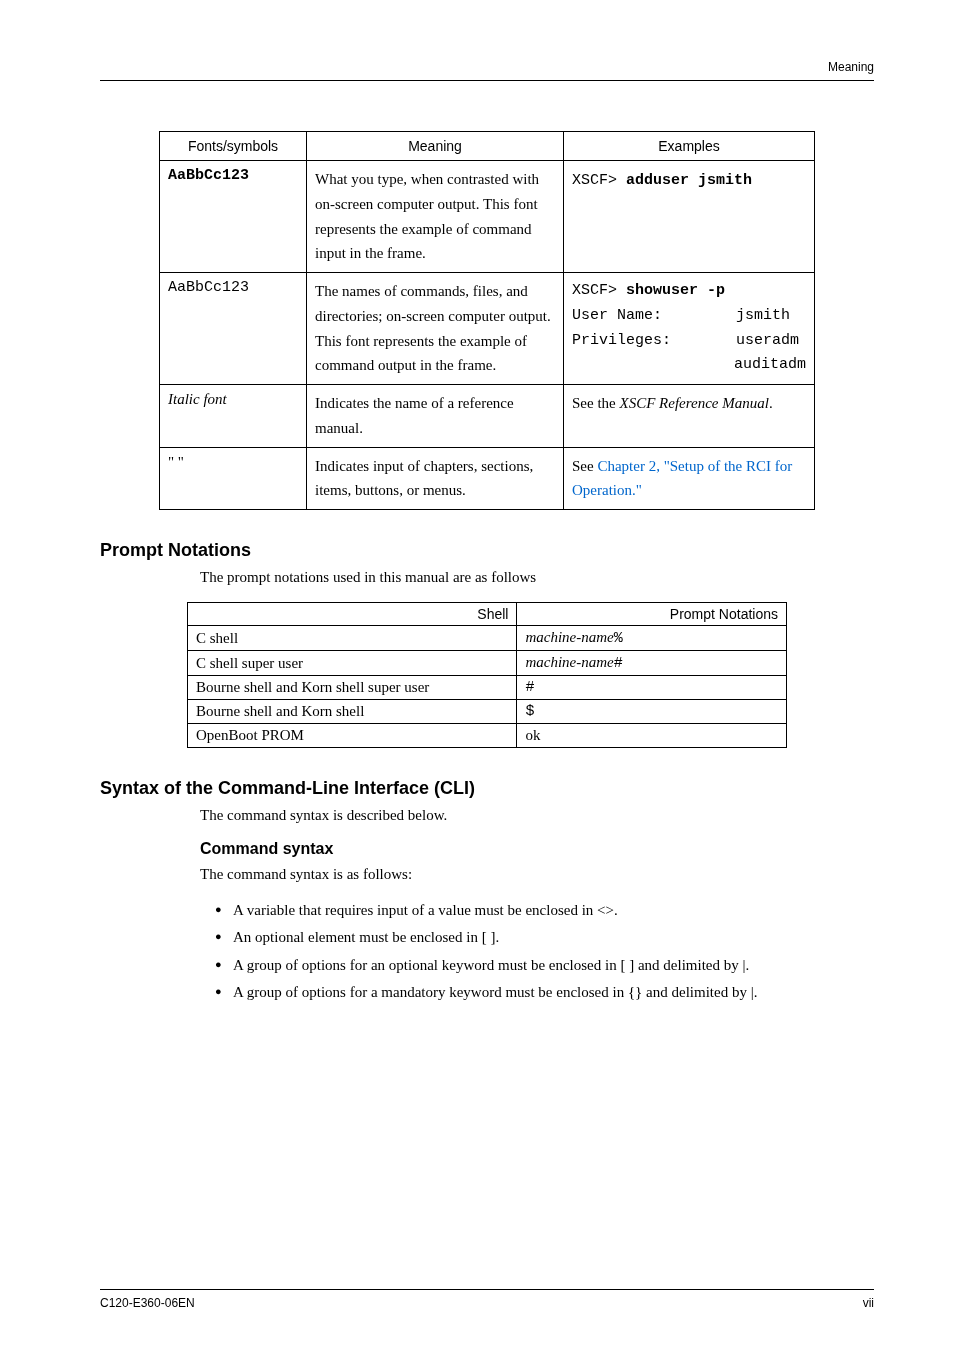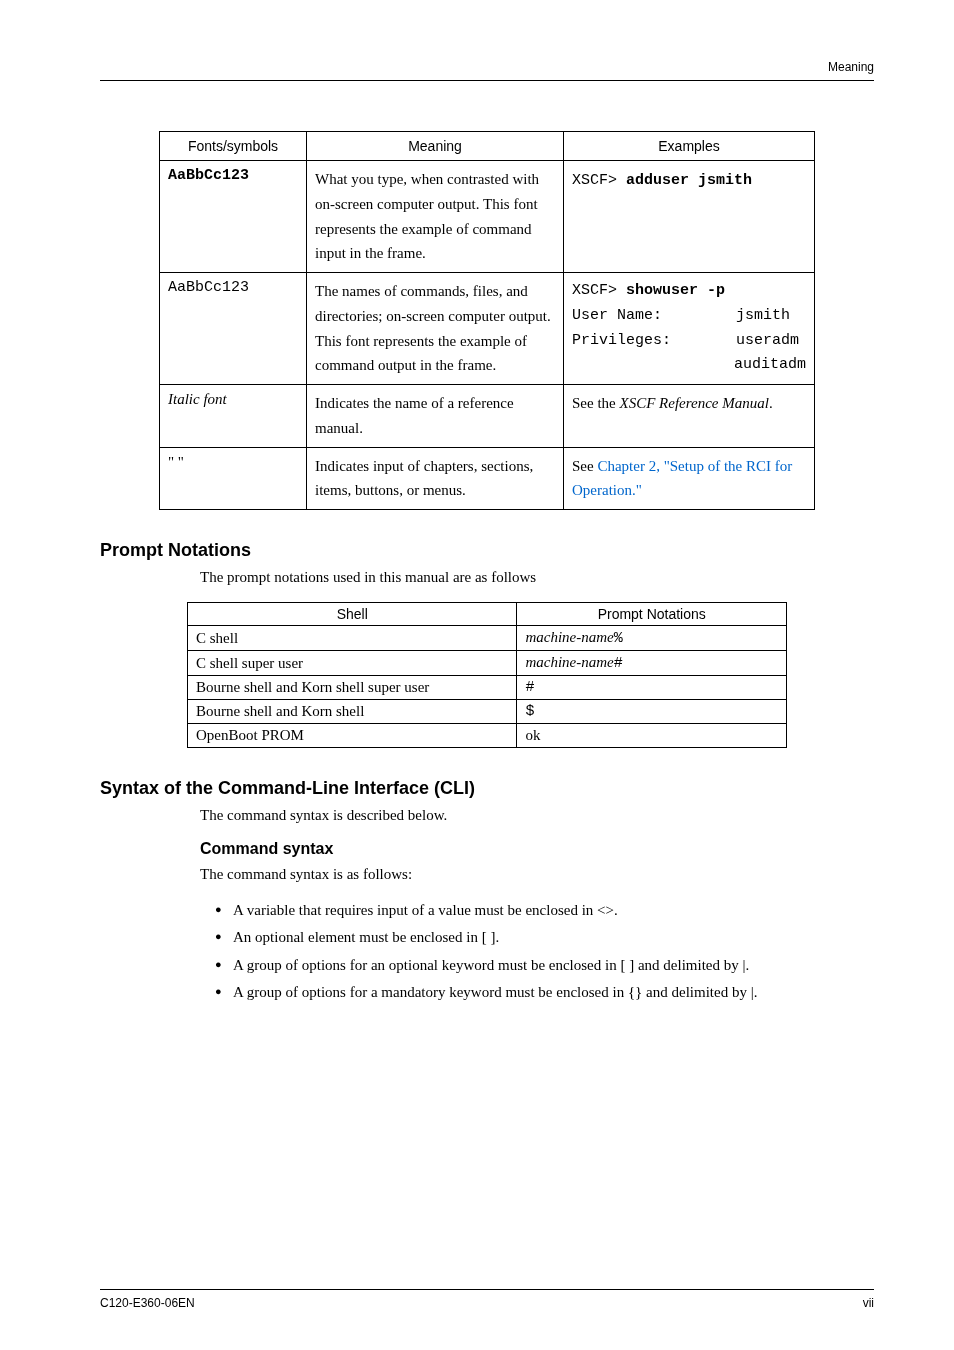--- a/index.html
+++ b/index.html
@@ -71,21 +71,21 @@
     font-size: 15px;
   }
   .table2 th, .table2 td {
     border: 1px solid #000;
     padding: 3px 8px;
     text-align: left;
   }
   .table2 th {
     font-family: Arial, Helvetica, sans-serif;
     font-weight: normal;
-    text-align: center;
+    text-align: right;
     font-size: 14px;
   }
 
   .h3 {
     font-family: Arial, Helvetica, sans-serif;
     font-weight: bold;
     font-size: 16px;
     margin: 14px 0 6px 100px;
   }
 

